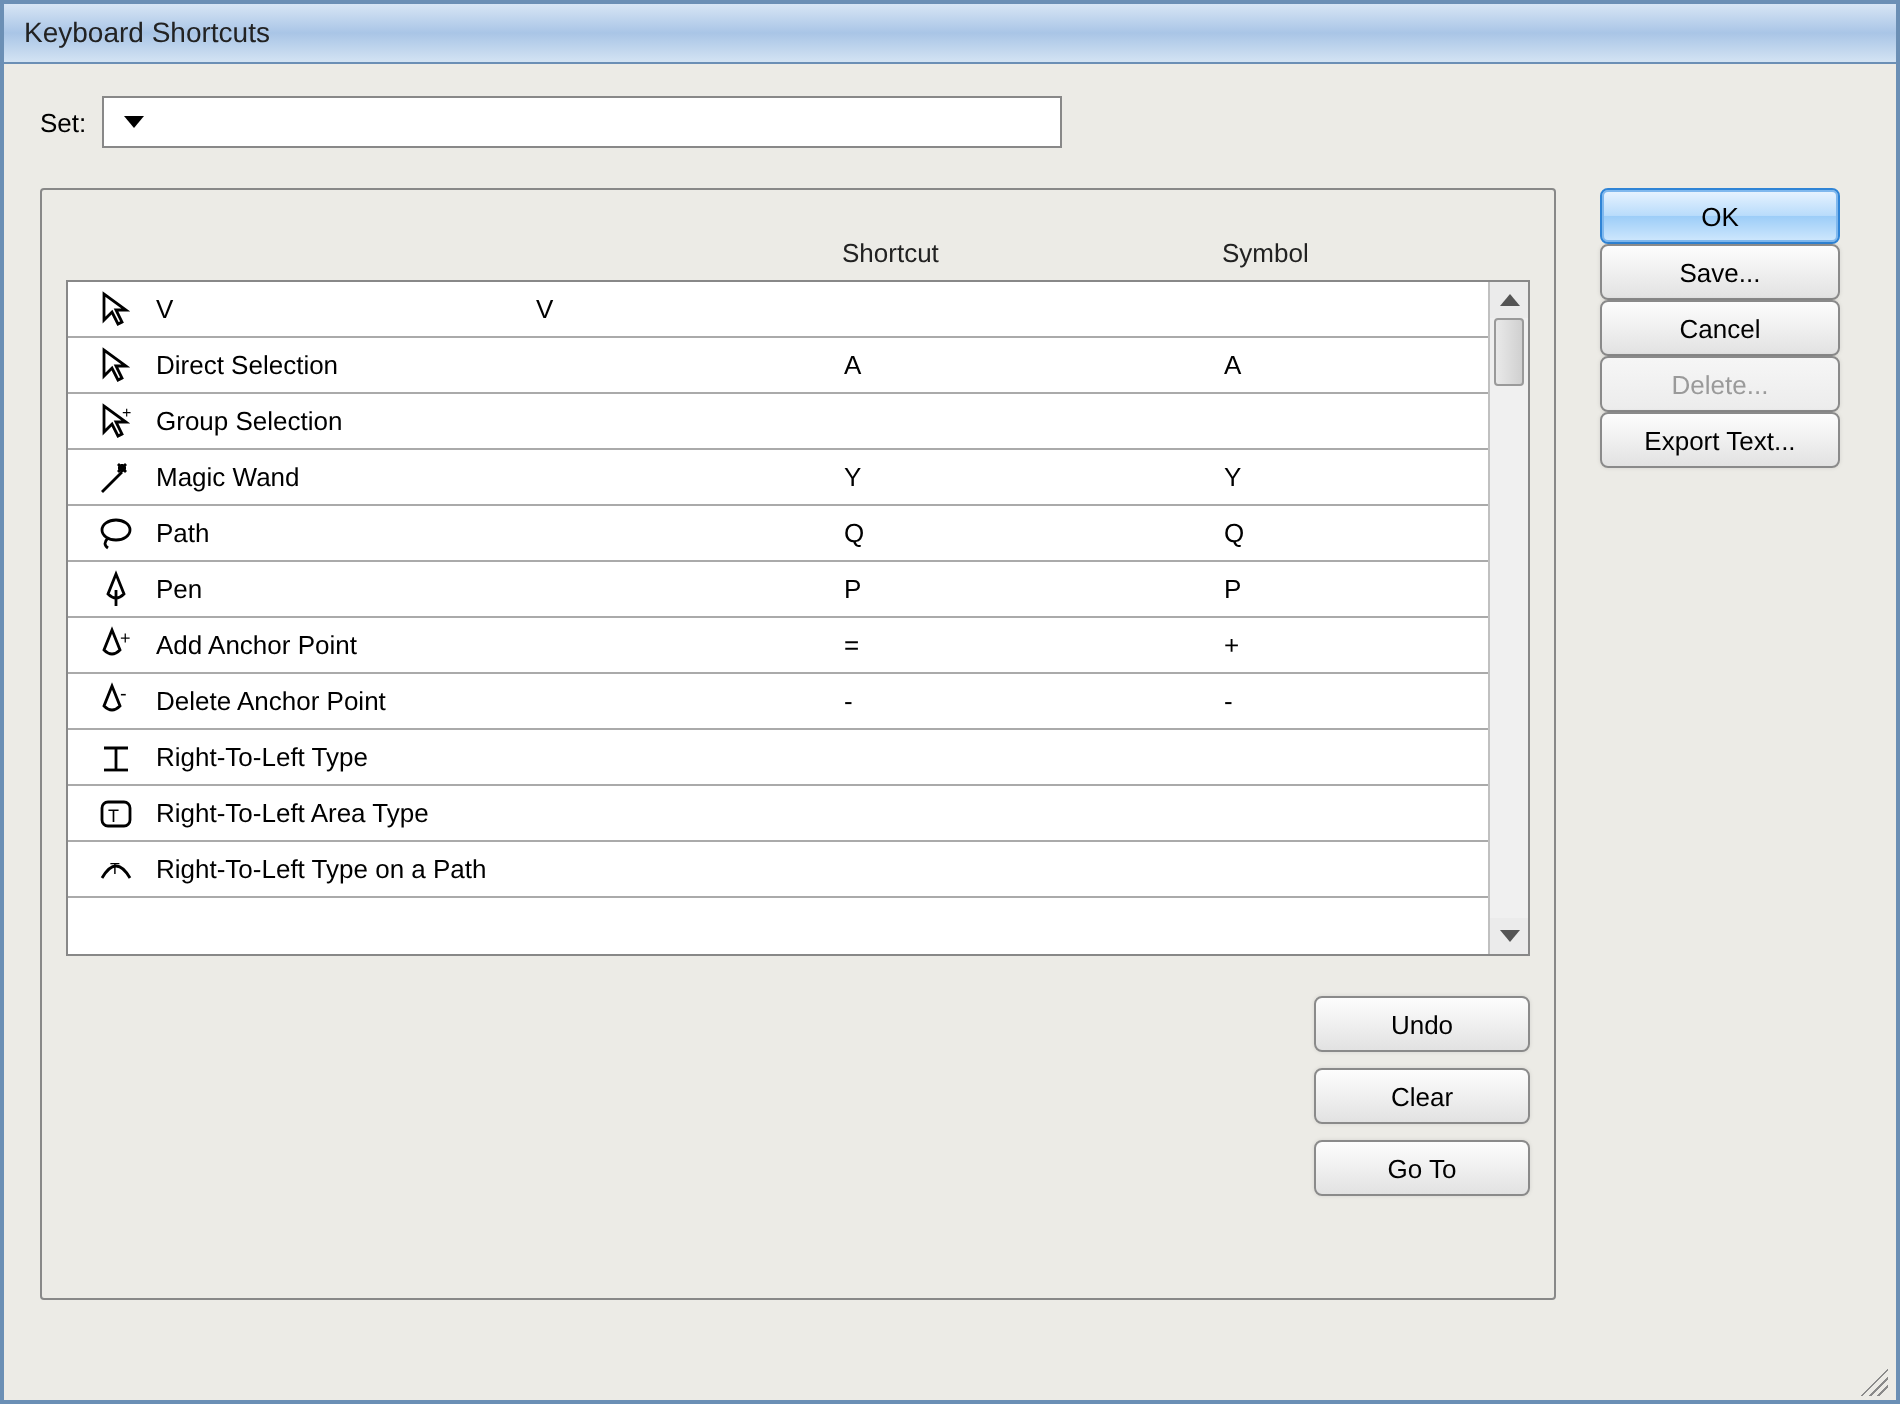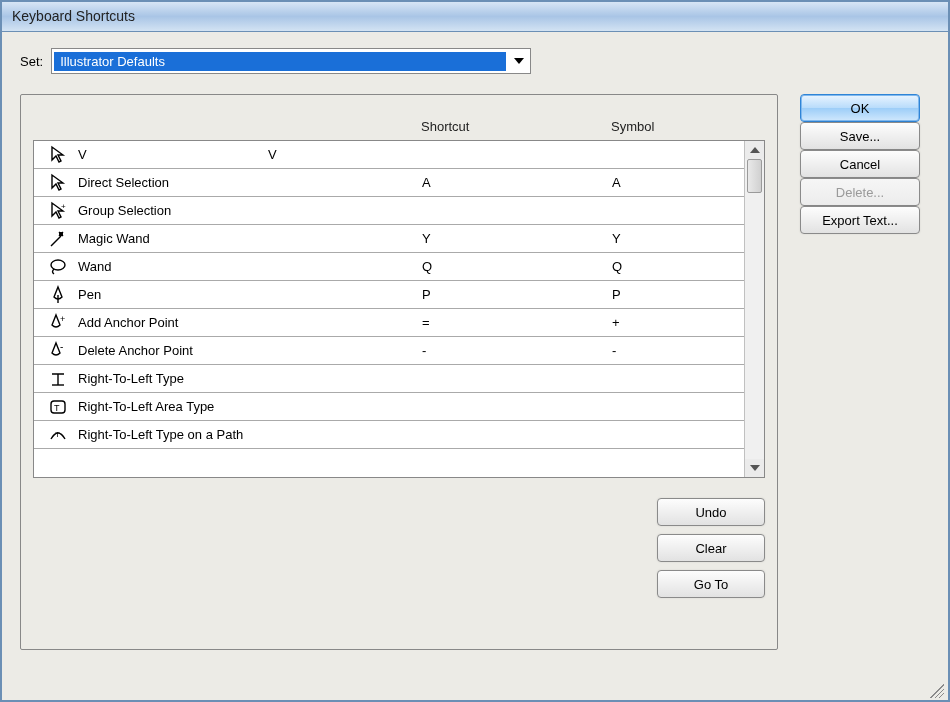--- a/index.html
+++ b/index.html
@@ -229,21 +229,20 @@
 
 <div class="titlebar">
   <span>Keyboard Shortcuts</span>
 </div>
 
 <div class="content">
 
   <div class="set-row">
     <span class="set-label">Set:</span>
     <div class="set-select">
-      <span class="selected">Illustrator Defaults</span>
       <span class="caret"></span>
     </div>
   </div>
 
   <div class="main-row">
 
     <div class="fieldset-wrap">
 
       <div class="fieldset">
 
@@ -296,21 +295,21 @@
                 <div class="cell-shortcut">Y</div>
                 <div class="cell-symbol">Y</div>
               </div>
               <div class="table-row">
                 <div class="cell-icon">
                   <svg viewBox="0 0 20 20">
                     <ellipse stroke="#000" fill="none" stroke-width="1.4" cx="10" cy="8" rx="7" ry="5"></ellipse>
                     <path stroke="#000" fill="none" stroke-width="1.4" d="M6 12 Q3 15 6 17"></path>
                   </svg>
                 </div>
-                <div class="cell-name">Wand</div>
+                <div class="cell-name">Path</div>
                 <div class="cell-shortcut">Q</div>
                 <div class="cell-symbol">Q</div>
               </div>
               <div class="table-row">
                 <div class="cell-icon">
                   <svg viewBox="0 0 20 20">
                     <path stroke="#000" fill="none" stroke-width="1.4" d="M10 2 L14 12 Q10 16 6 12 Z"></path>
                     <line stroke="#000" fill="none" stroke-width="1.4" x1="10" y1="10" x2="10" y2="18"></line>
                   </svg>
                 </div>

